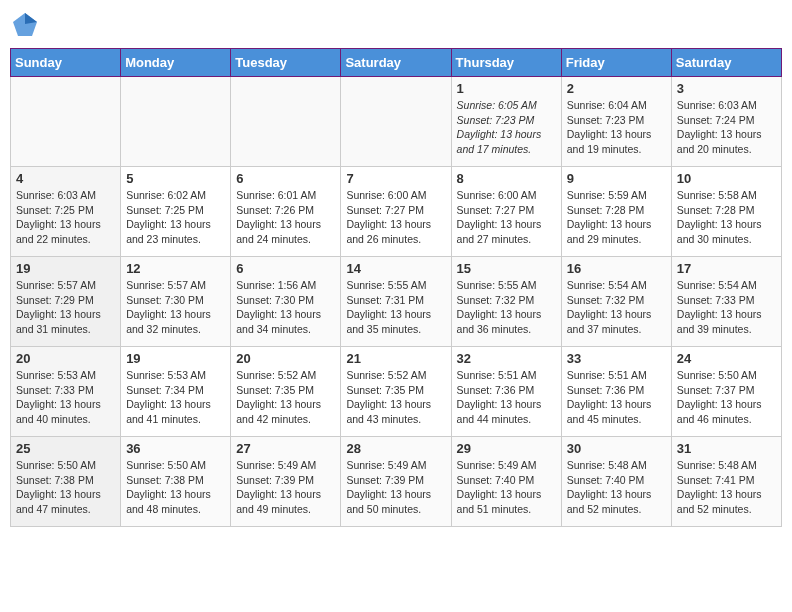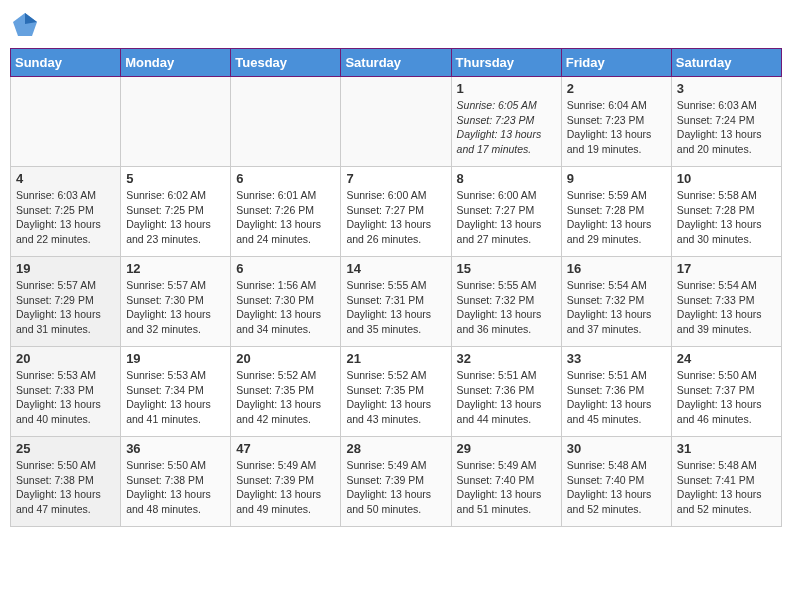--- a/index.html
+++ b/index.html
@@ -320,21 +320,21 @@
 and 47 minutes.</div>
         </td>
         <td>
           <div class="day-num">36</div>
           <div class="day-info" style="white-space: pre-line;">Sunrise: 5:50 AM
 Sunset: 7:38 PM
 Daylight: 13 hours
 and 48 minutes.</div>
         </td>
         <td>
-          <div class="day-num">47</div>
+          <div class="day-num">27</div>
           <div class="day-info" style="white-space: pre-line;">Sunrise: 5:49 AM
 Sunset: 7:39 PM
 Daylight: 13 hours
 and 49 minutes.</div>
         </td>
         <td>
           <div class="day-num">28</div>
           <div class="day-info" style="white-space: pre-line;">Sunrise: 5:49 AM
 Sunset: 7:39 PM
 Daylight: 13 hours

